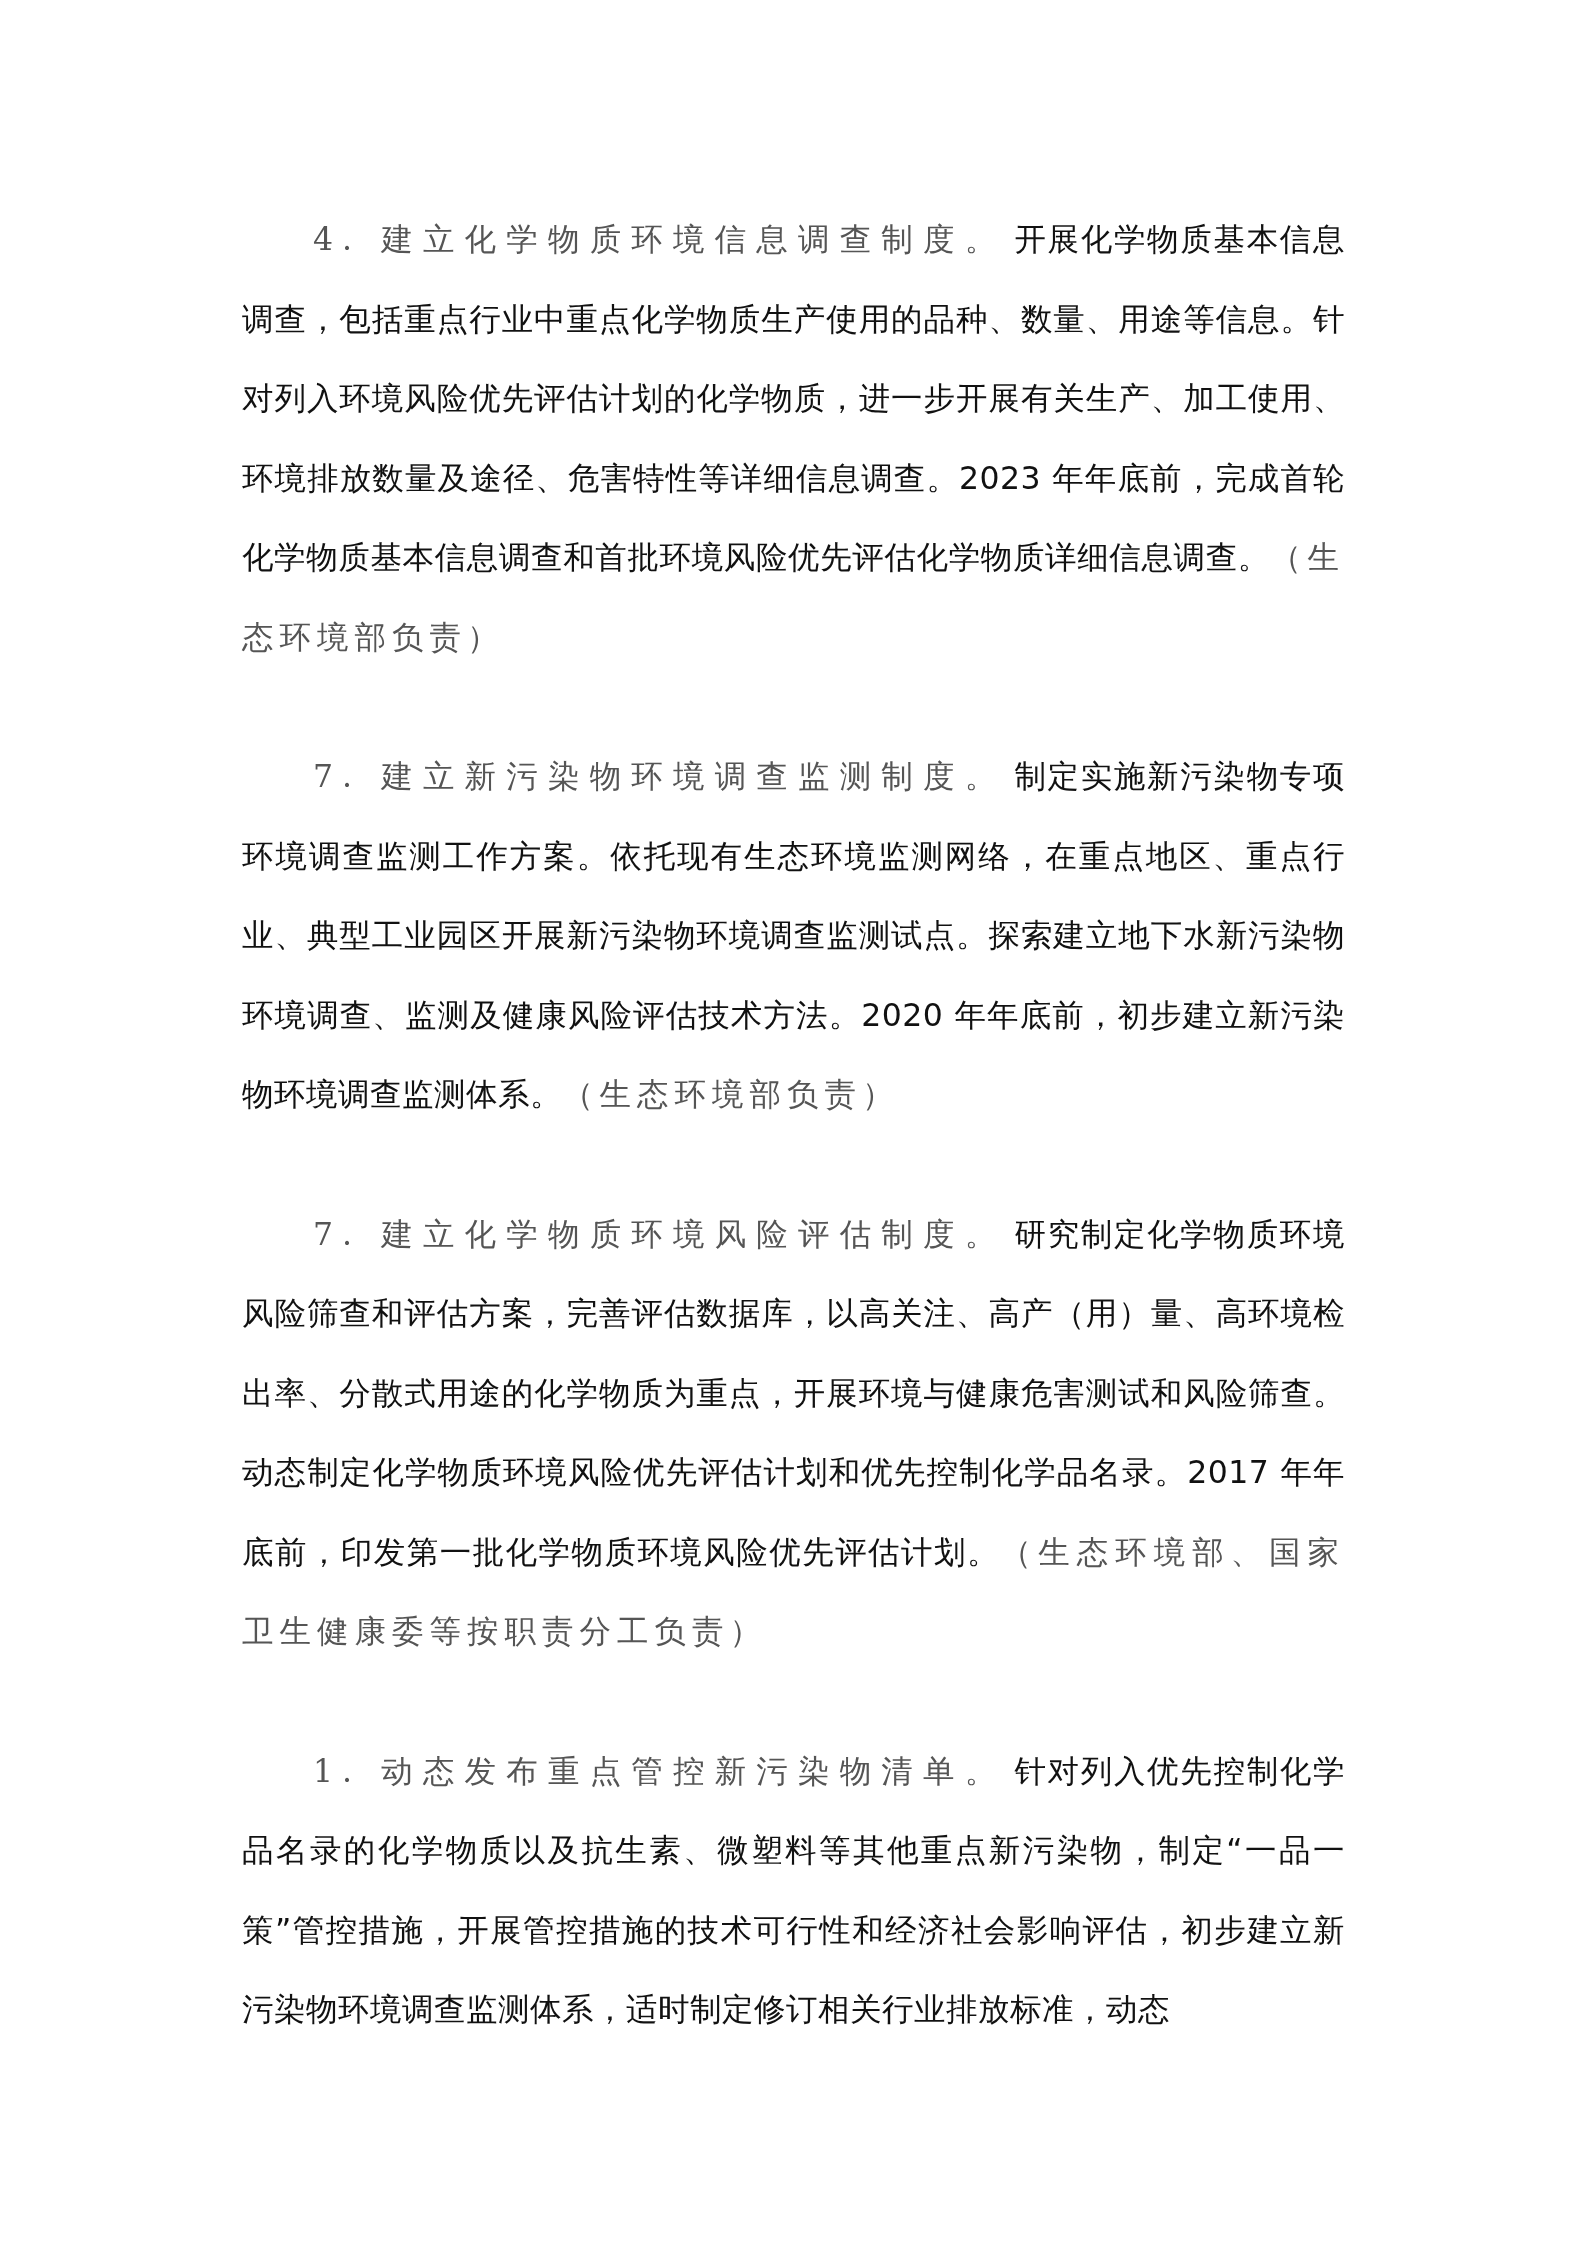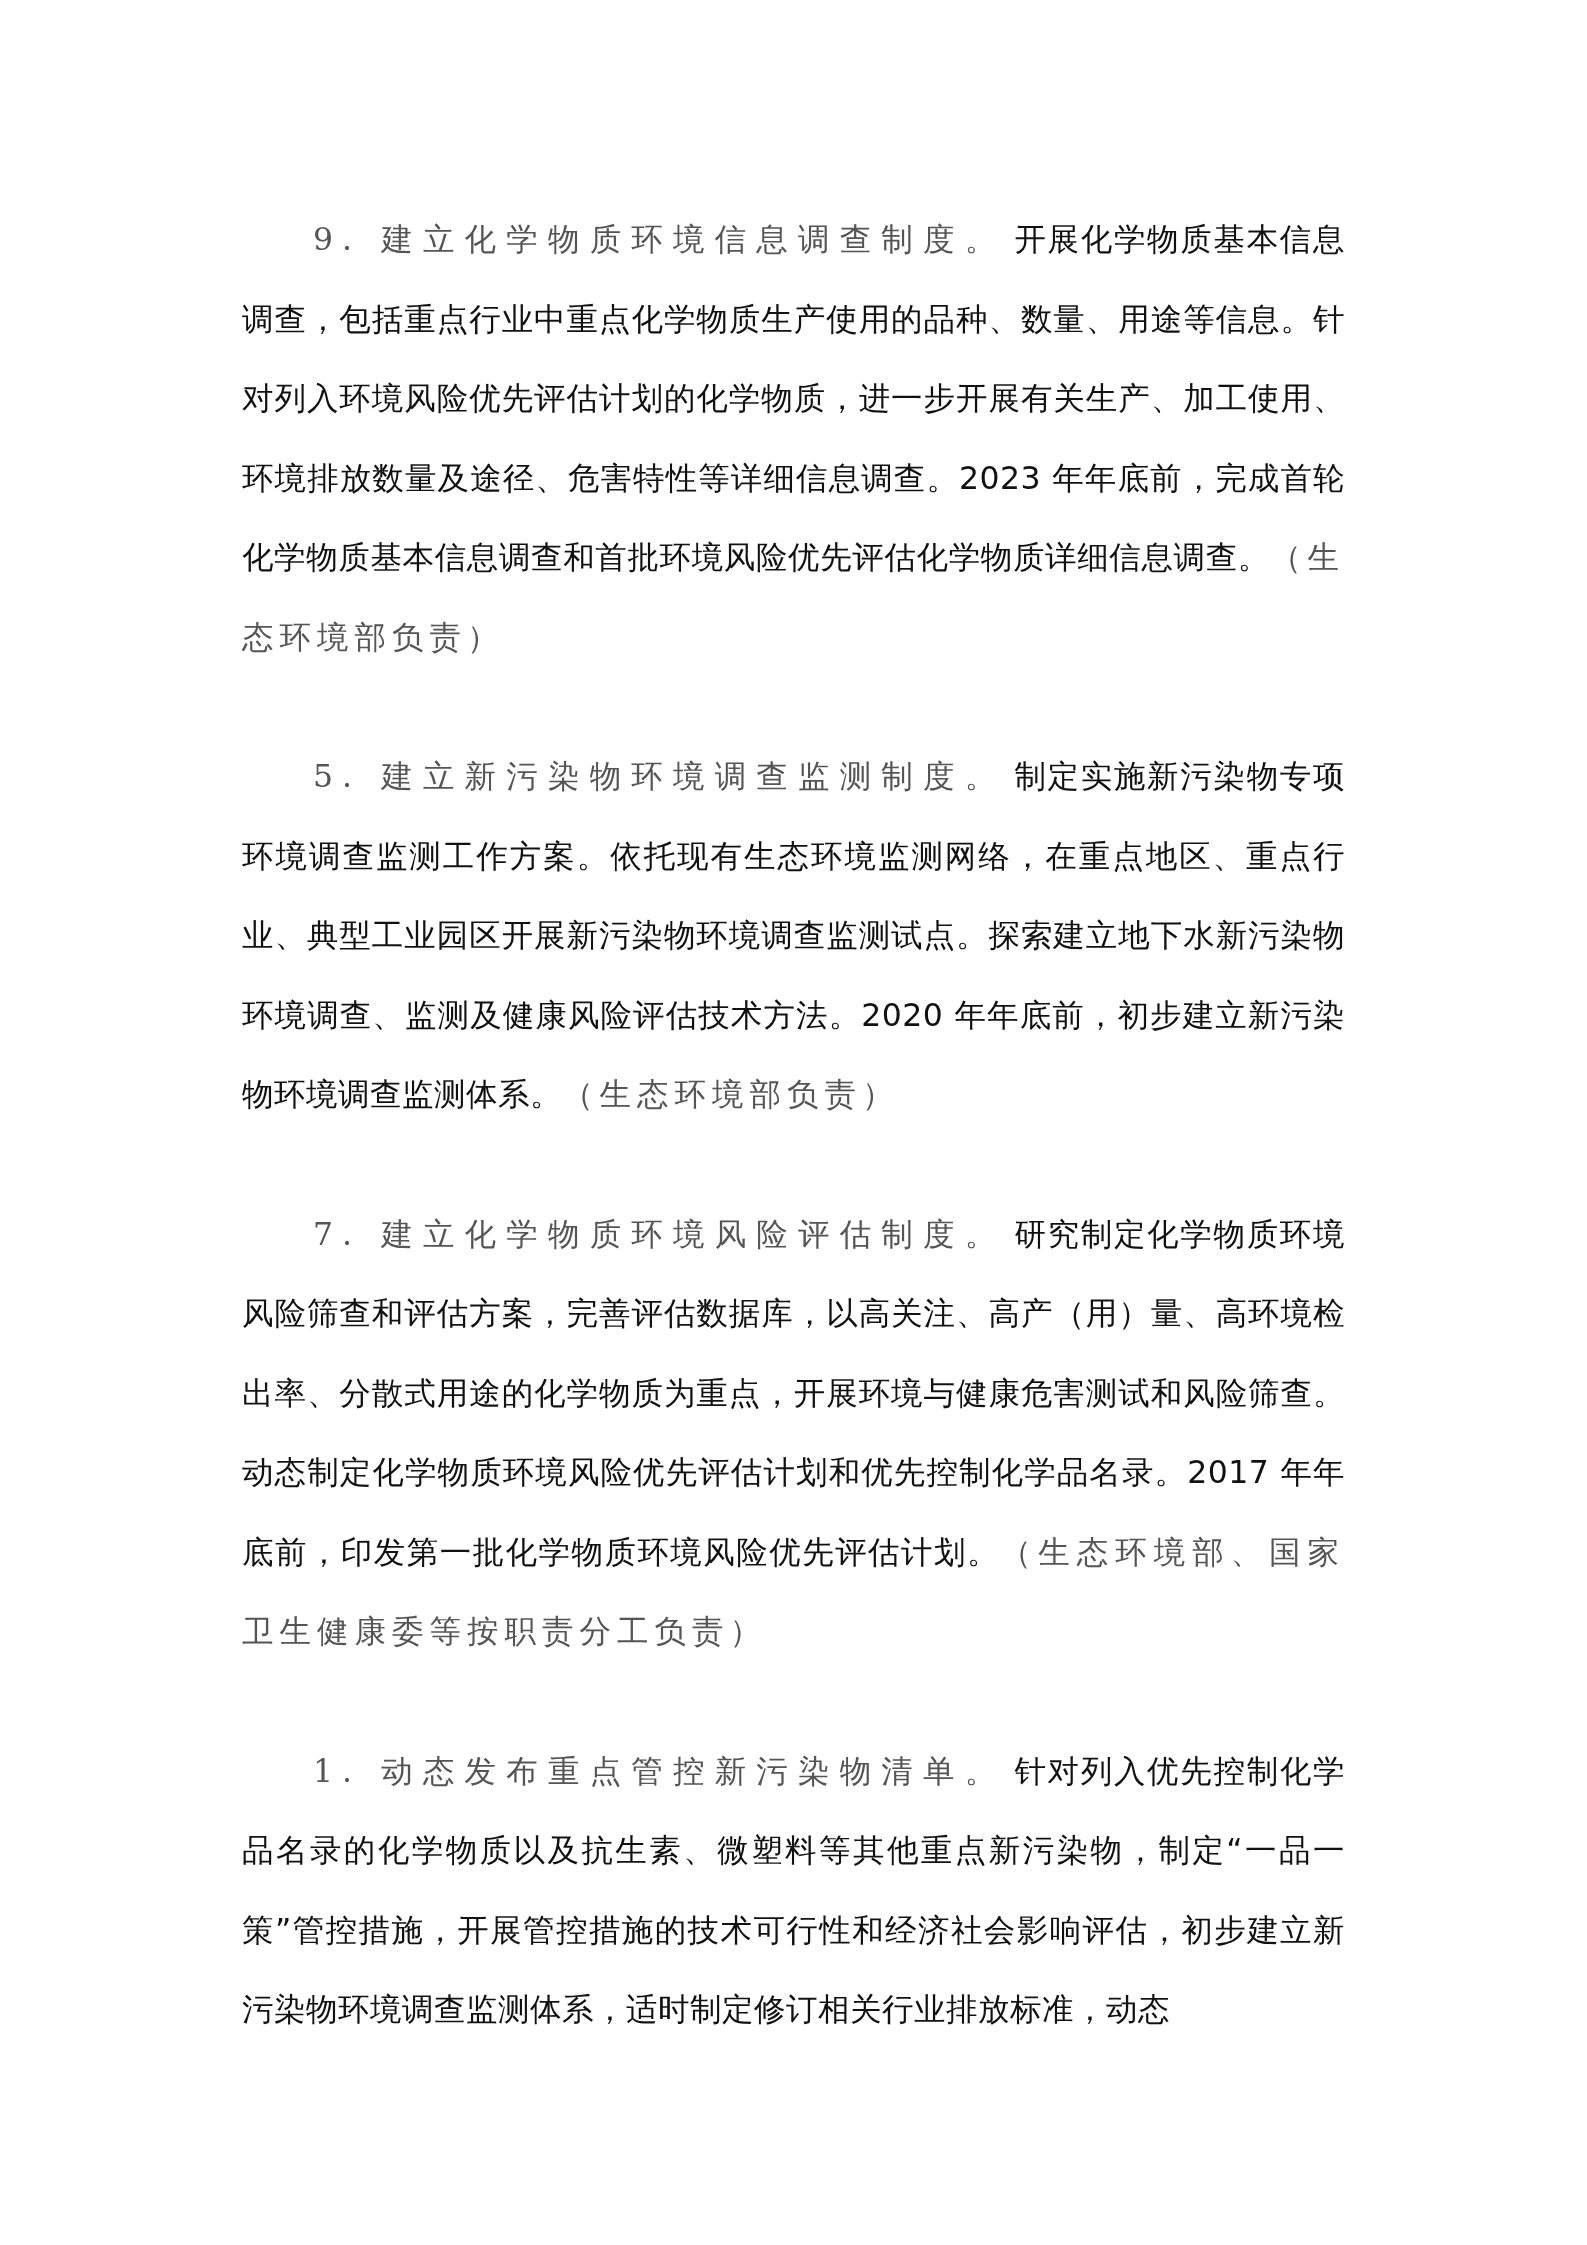--- a/index.html
+++ b/index.html
@@ -27,24 +27,24 @@
     color: #555555;
     letter-spacing: 6px;
   }
   .body-text { color: #111111; margin-left: 8px; }
 </style>
 </head>
 <body>
 
 <div class="page">
   <p class="para">
-    <span class="heading">9. 建立化学物质环境信息调查制度。</span><span class="body-text">开展化学物质基本信息调查，包括重点行业中重点化学物质生产使用的品种、数量、用途等信息。针对列入环境风险优先评估计划的化学物质，进一步开展有关生产、加工使用、环境排放数量及途径、危害特性等详细信息调查。2023 年年底前，完成首轮化学物质基本信息调查和首批环境风险优先评估化学物质详细信息调查。</span><span class="resp">（生态环境部负责）</span>
+    <span class="heading">4. 建立化学物质环境信息调查制度。</span><span class="body-text">开展化学物质基本信息调查，包括重点行业中重点化学物质生产使用的品种、数量、用途等信息。针对列入环境风险优先评估计划的化学物质，进一步开展有关生产、加工使用、环境排放数量及途径、危害特性等详细信息调查。2023 年年底前，完成首轮化学物质基本信息调查和首批环境风险优先评估化学物质详细信息调查。</span><span class="resp">（生态环境部负责）</span>
   </p>
   <p class="para">
-    <span class="heading">5. 建立新污染物环境调查监测制度。</span><span class="body-text">制定实施新污染物专项环境调查监测工作方案。依托现有生态环境监测网络，在重点地区、重点行业、典型工业园区开展新污染物环境调查监测试点。探索建立地下水新污染物环境调查、监测及健康风险评估技术方法。2020 年年底前，初步建立新污染物环境调查监测体系。</span><span class="resp">（生态环境部负责）</span>
+    <span class="heading">7. 建立新污染物环境调查监测制度。</span><span class="body-text">制定实施新污染物专项环境调查监测工作方案。依托现有生态环境监测网络，在重点地区、重点行业、典型工业园区开展新污染物环境调查监测试点。探索建立地下水新污染物环境调查、监测及健康风险评估技术方法。2020 年年底前，初步建立新污染物环境调查监测体系。</span><span class="resp">（生态环境部负责）</span>
   </p>
   <p class="para">
     <span class="heading">7. 建立化学物质环境风险评估制度。</span><span class="body-text">研究制定化学物质环境风险筛查和评估方案，完善评估数据库，以高关注、高产（用）量、高环境检出率、分散式用途的化学物质为重点，开展环境与健康危害测试和风险筛查。动态制定化学物质环境风险优先评估计划和优先控制化学品名录。2017 年年底前，印发第一批化学物质环境风险优先评估计划。</span><span class="resp">（生态环境部、国家卫生健康委等按职责分工负责）</span>
   </p>
   <p class="para">
     <span class="heading">1. 动态发布重点管控新污染物清单。</span><span class="body-text">针对列入优先控制化学品名录的化学物质以及抗生素、微塑料等其他重点新污染物，制定“一品一策”管控措施，开展管控措施的技术可行性和经济社会影响评估，初步建立新污染物环境调查监测体系，适时制定修订相关行业排放标准，动态</span><span class="resp"></span>
   </p>
 </div>
 
 </body></html>

